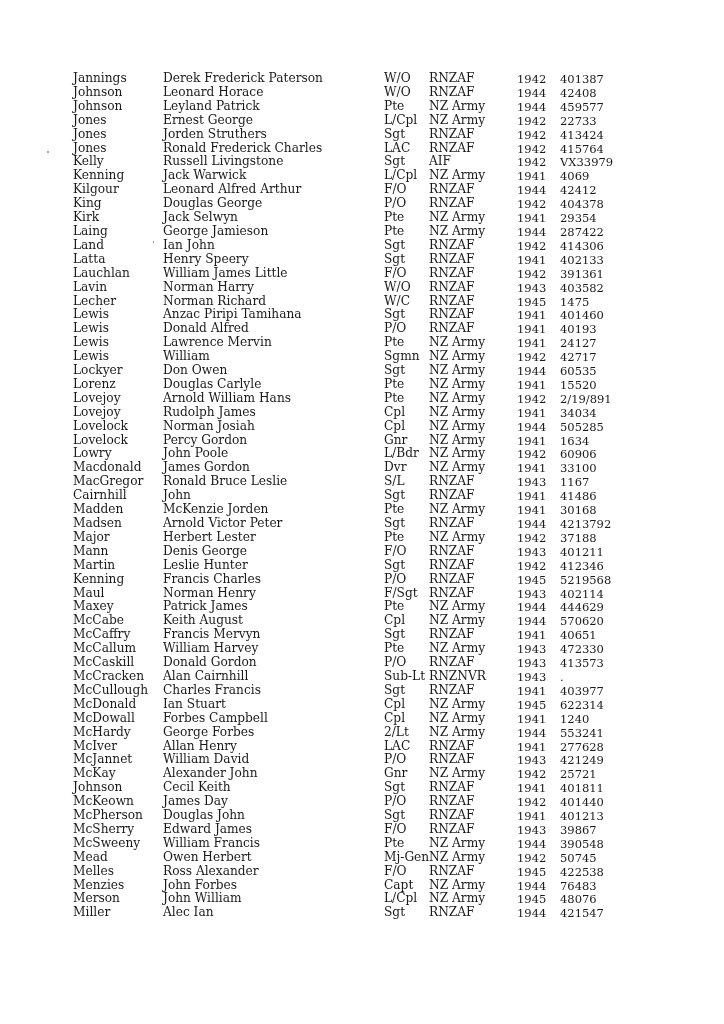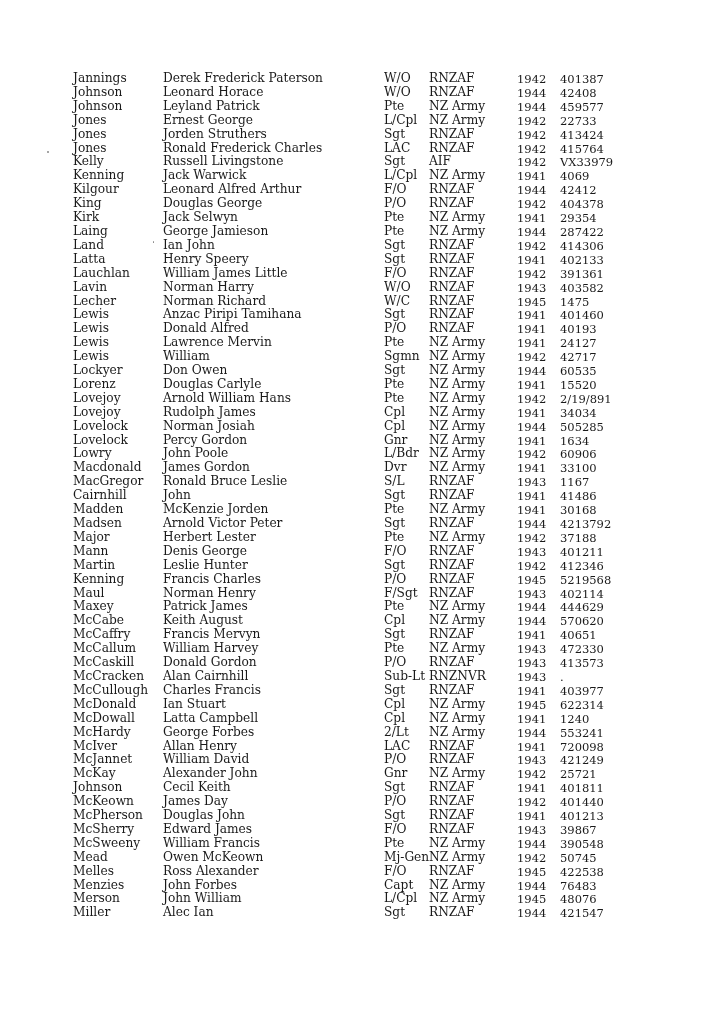--- a/index.html
+++ b/index.html
@@ -387,41 +387,41 @@
       <div class="row">
     <span class="c-surname">McDonald</span>
     <span class="c-given">Ian Stuart</span>
     <span class="c-rank">Cpl</span>
     <span class="c-service">NZ Army</span>
     <span class="c-year">1945</span>
     <span class="c-number">622314</span>
   </div>
       <div class="row">
     <span class="c-surname">McDowall</span>
-    <span class="c-given">Latta Campbell</span>
+    <span class="c-given">Forbes Campbell</span>
     <span class="c-rank">Cpl</span>
     <span class="c-service">NZ Army</span>
     <span class="c-year">1941</span>
     <span class="c-number">1240</span>
   </div>
       <div class="row">
     <span class="c-surname">McHardy</span>
     <span class="c-given">George Forbes</span>
     <span class="c-rank">2/Lt</span>
     <span class="c-service">NZ Army</span>
     <span class="c-year">1944</span>
     <span class="c-number">553241</span>
   </div>
       <div class="row">
     <span class="c-surname">McIver</span>
     <span class="c-given">Allan Henry</span>
     <span class="c-rank">LAC</span>
     <span class="c-service">RNZAF</span>
     <span class="c-year">1941</span>
-    <span class="c-number">720098</span>
+    <span class="c-number">277628</span>
   </div>
       <div class="row">
     <span class="c-surname">McJannet</span>
     <span class="c-given">William David</span>
     <span class="c-rank">P/O</span>
     <span class="c-service">RNZAF</span>
     <span class="c-year">1943</span>
     <span class="c-number">421249</span>
   </div>
       <div class="row">
@@ -467,21 +467,21 @@
       <div class="row">
     <span class="c-surname">McSweeny</span>
     <span class="c-given">William Francis</span>
     <span class="c-rank">Pte</span>
     <span class="c-service">NZ Army</span>
     <span class="c-year">1944</span>
     <span class="c-number">390548</span>
   </div>
       <div class="row">
     <span class="c-surname">Mead</span>
-    <span class="c-given">Owen McKeown</span>
+    <span class="c-given">Owen Herbert</span>
     <span class="c-rank">Mj-Gen</span>
     <span class="c-service">NZ Army</span>
     <span class="c-year">1942</span>
     <span class="c-number">50745</span>
   </div>
       <div class="row">
     <span class="c-surname">Melles</span>
     <span class="c-given">Ross Alexander</span>
     <span class="c-rank">F/O</span>
     <span class="c-service">RNZAF</span>

